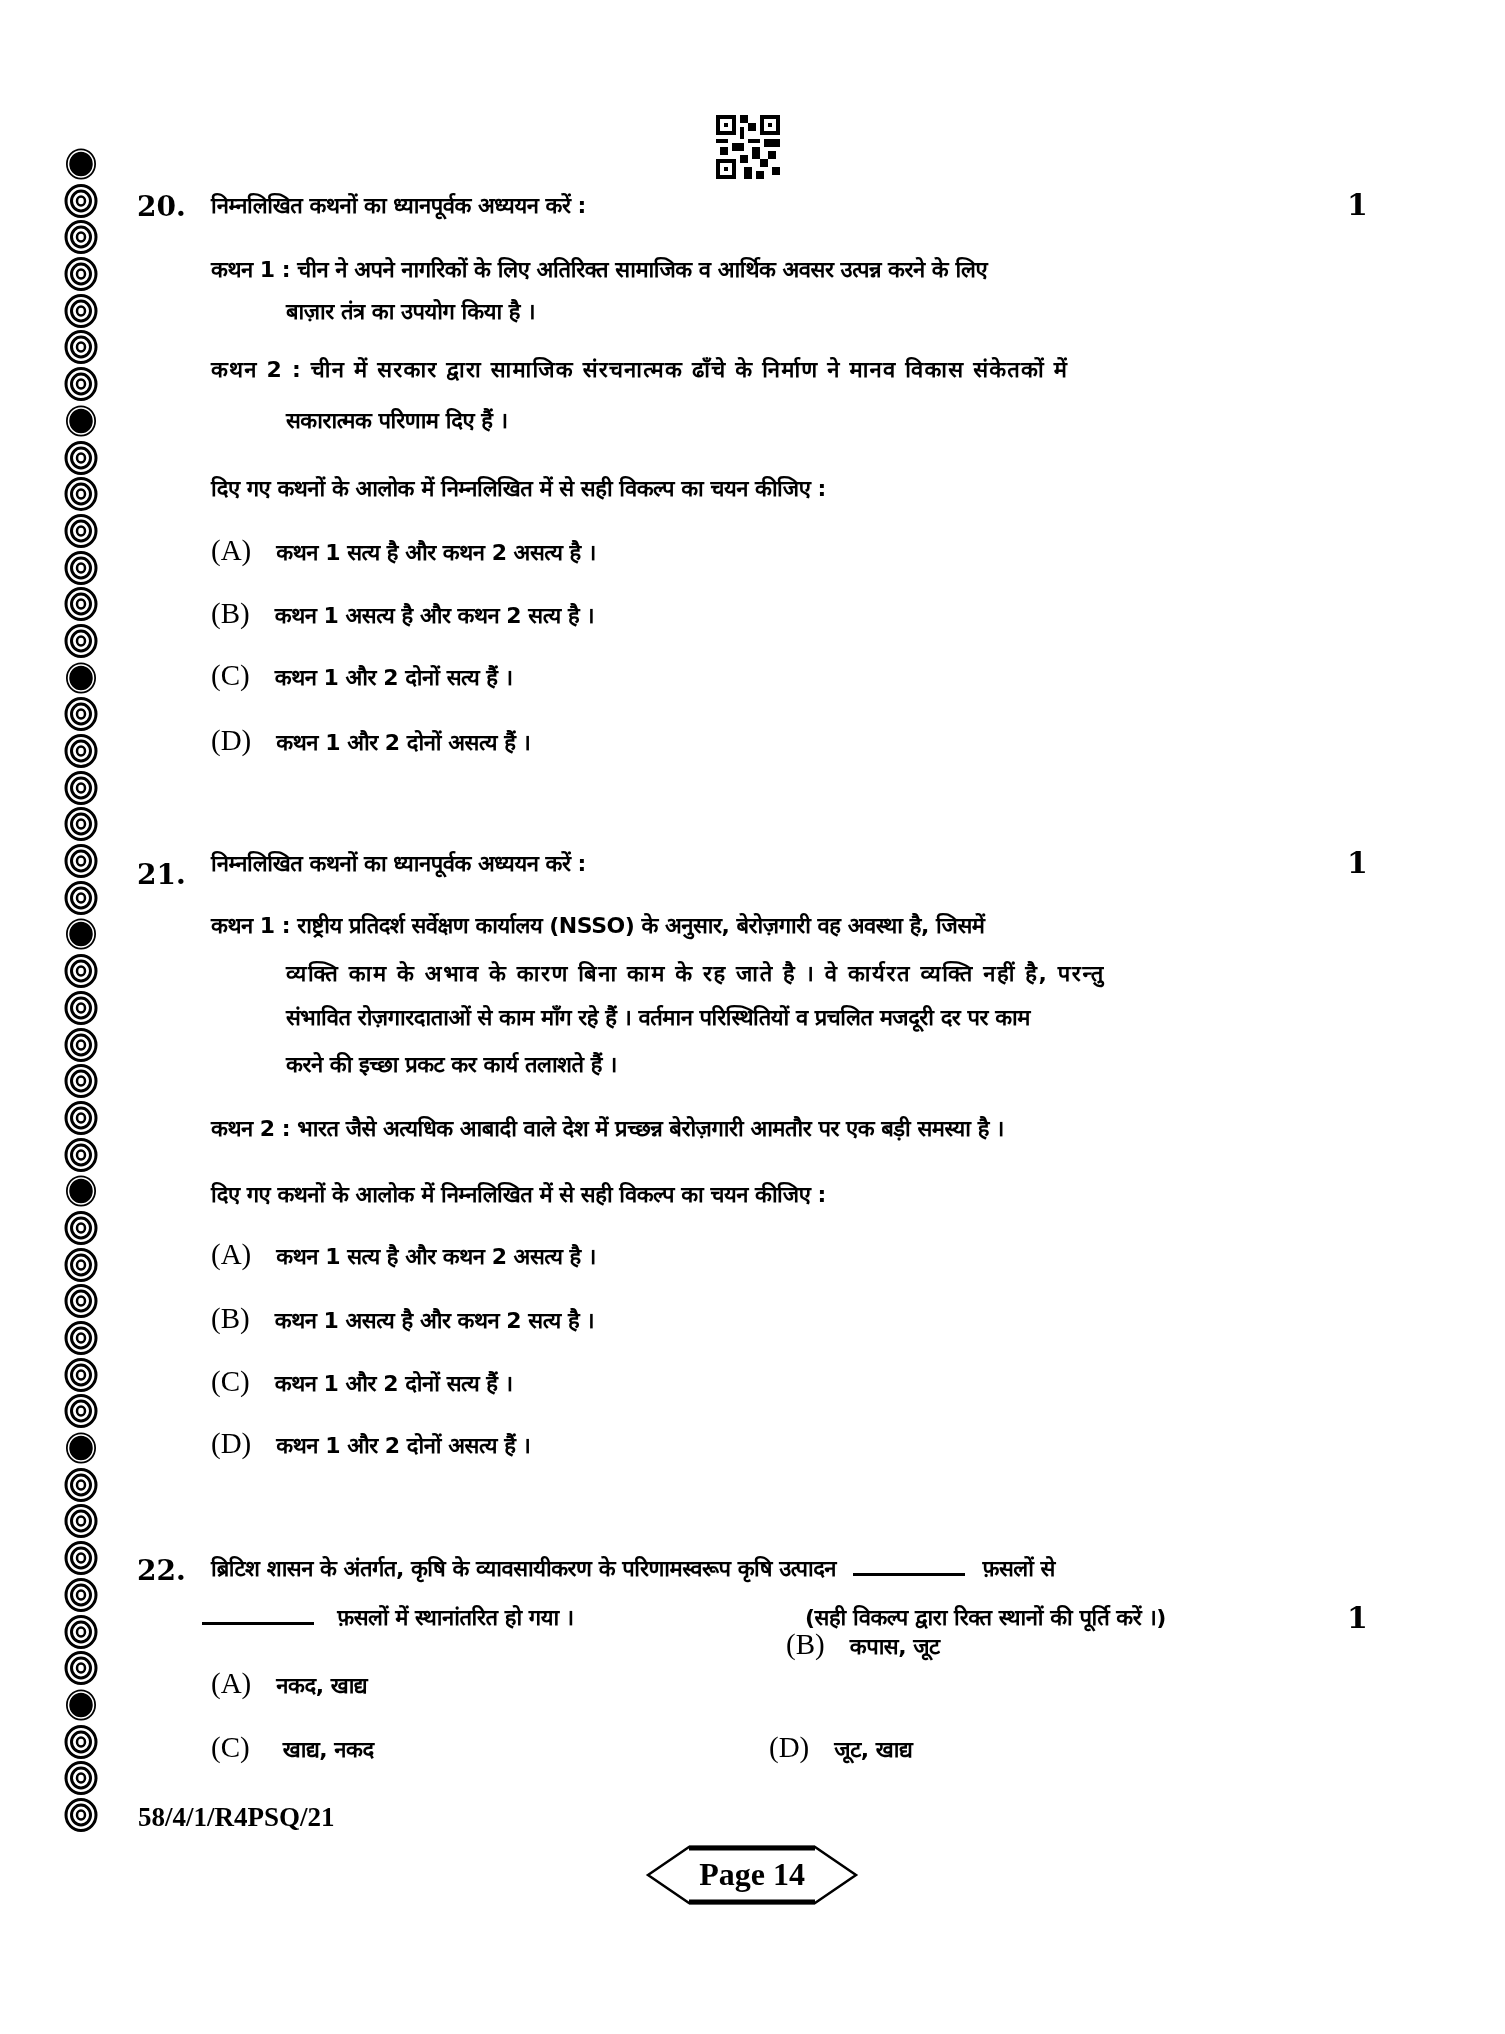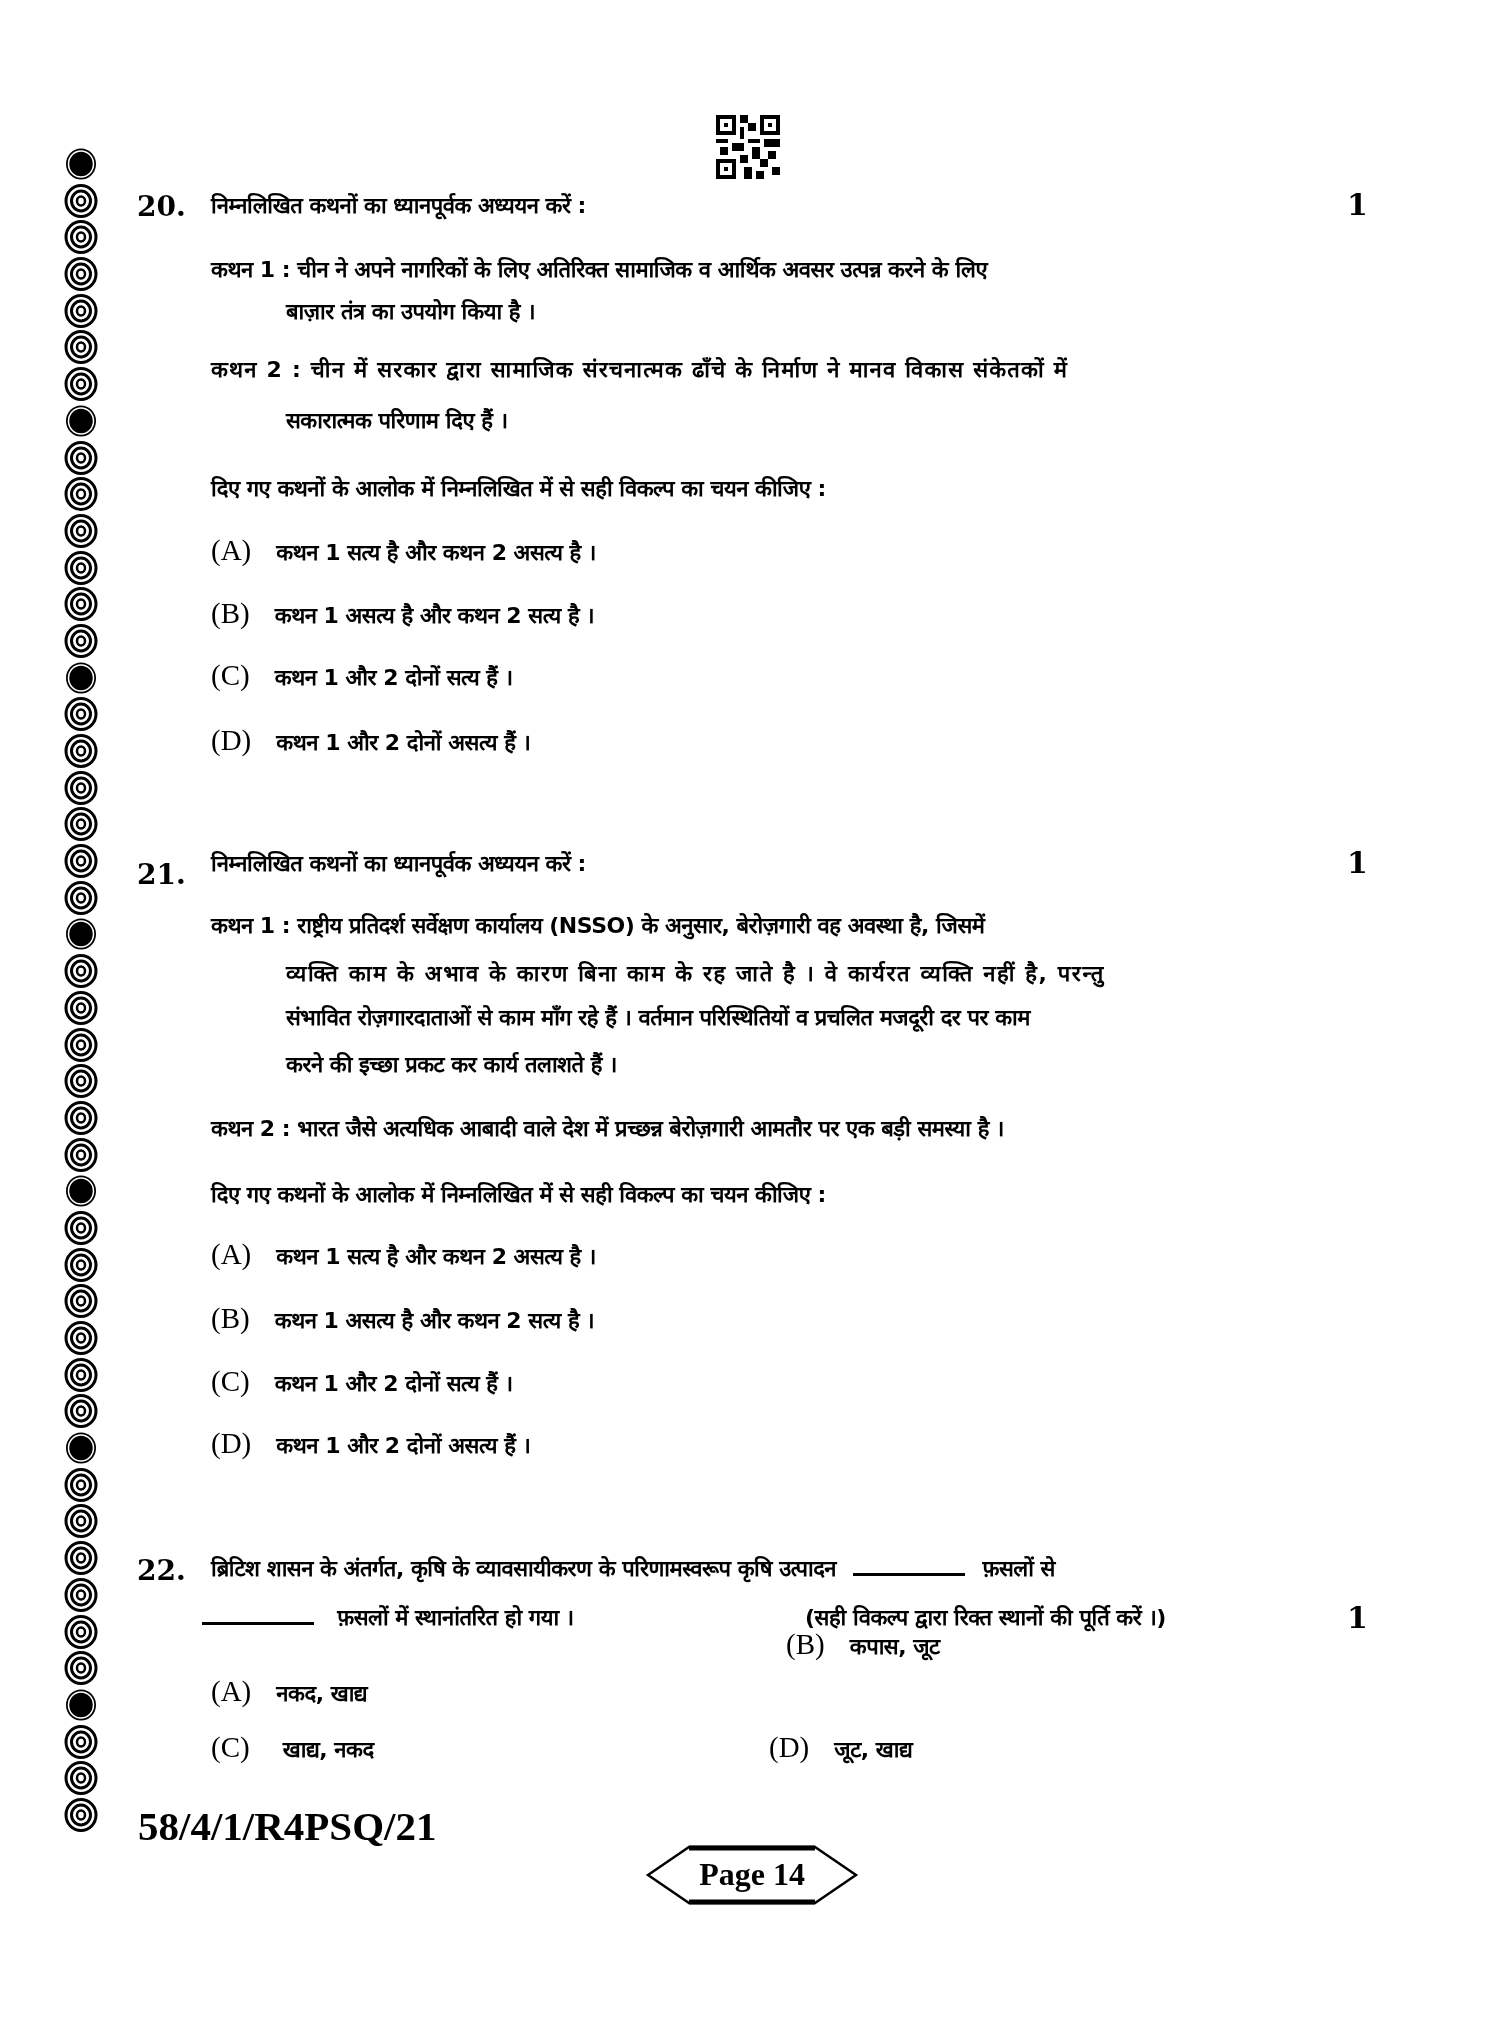--- a/index.html
+++ b/index.html
@@ -9,21 +9,21 @@
   .hi { font-family:"DejaVu Sans","Liberation Sans",sans-serif; font-size:22px; font-weight:bold; letter-spacing:-0.5px; }
   .num { font-family:"DejaVu Serif","Liberation Serif",serif; font-size:28px; font-weight:bold; }
   .marks { font-family:"DejaVu Serif","Liberation Serif",serif; font-size:30px; font-weight:bold; }
   .opt-label { font-family:"Liberation Serif","DejaVu Serif",serif; font-size:29px; }
   .kathan { font-weight:bold; }
   .blank { display:inline-block; width:112px; border-bottom:3px solid #000; height:1px; vertical-align:baseline; }
   .qr { position:absolute; left:716px; top:115px; width:64px; height:64px; }
   .margin-col { position:absolute; left:64px; top:147px; width:36px; }
   .ring { width:34px; height:34px; margin-bottom:2.7px; position:relative; }
   .ring svg { display:block; }
-  .footer-code { font-family:"Liberation Serif","DejaVu Serif",serif; font-weight:bold; font-size:41px; }
+  .footer-code { font-family:"Liberation Serif","DejaVu Serif",serif; font-weight:bold; font-size:27px; }
   .page-badge { position:absolute; left:645px; top:1844px; width:214px; height:62px; }
   .page-badge span { position:absolute; left:0; right:0; top:12px; text-align:center;
        font-family:"Liberation Serif","DejaVu Serif",serif; font-weight:bold; font-size:32px; }
 </style>
 </head>
 <body>
 
 <div class="qr">
   <svg width="64" height="64" viewBox="0 0 16 16" shape-rendering="crispEdges">
     <rect x="0" y="0" width="16" height="16" fill="#fff"></rect>
@@ -461,21 +461,21 @@
     <span class="blank" style="margin:0 10px;"></span>
     <span>फ़सलों से</span>
   </div>
   <div class="abs hi" style="left:202px; top:1601px;">
     <span class="blank" style="margin-right:16px;"></span>
     <span>फ़सलों में स्थानांतरित हो गया ।</span>
   </div>
   <div class="abs hi" style="left:805px; top:1601px;">(सही विकल्प द्वारा रिक्त स्थानों की पूर्ति करें ।)</div>
   <div class="abs marks" style="left:1347px; top:1600px;">1</div>
 
-  <div class="abs" style="left:211px; top:1667px;margin-top:8px;">
+  <div class="abs" style="left:211px; top:1667px;">
     <span class="opt-label">(A)</span>
     <span class="hi" style="margin-left:20px;">नकद, खाद्य</span>
   </div>
   <div class="abs" style="left:769px; top:1628px;margin-left:17px;">
     <span class="opt-label">(B)</span>
     <span class="hi" style="margin-left:20px;">कपास, जूट</span>
   </div>
   <div class="abs" style="left:211px; top:1731px;">
     <span class="opt-label">(C)</span>
     <span class="hi" style="margin-left:28px;">खाद्य, नकद</span>

